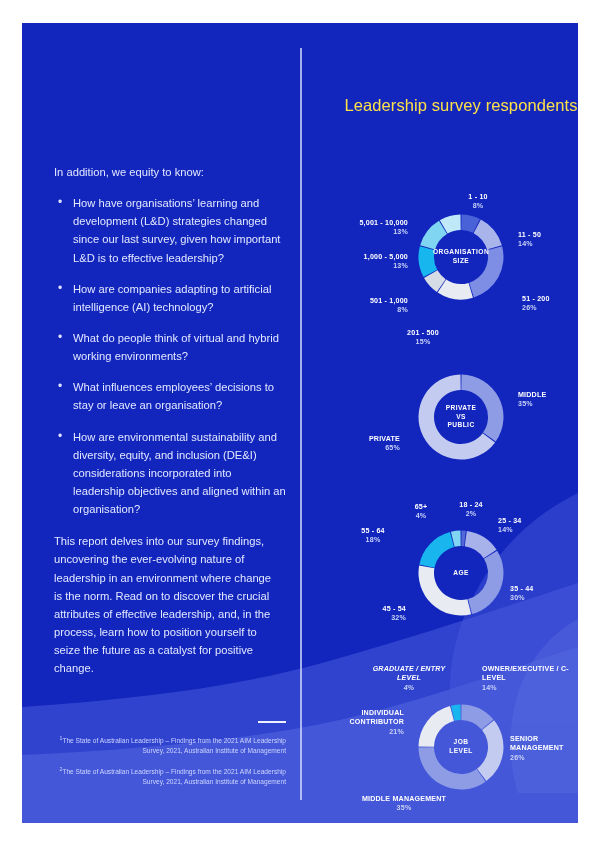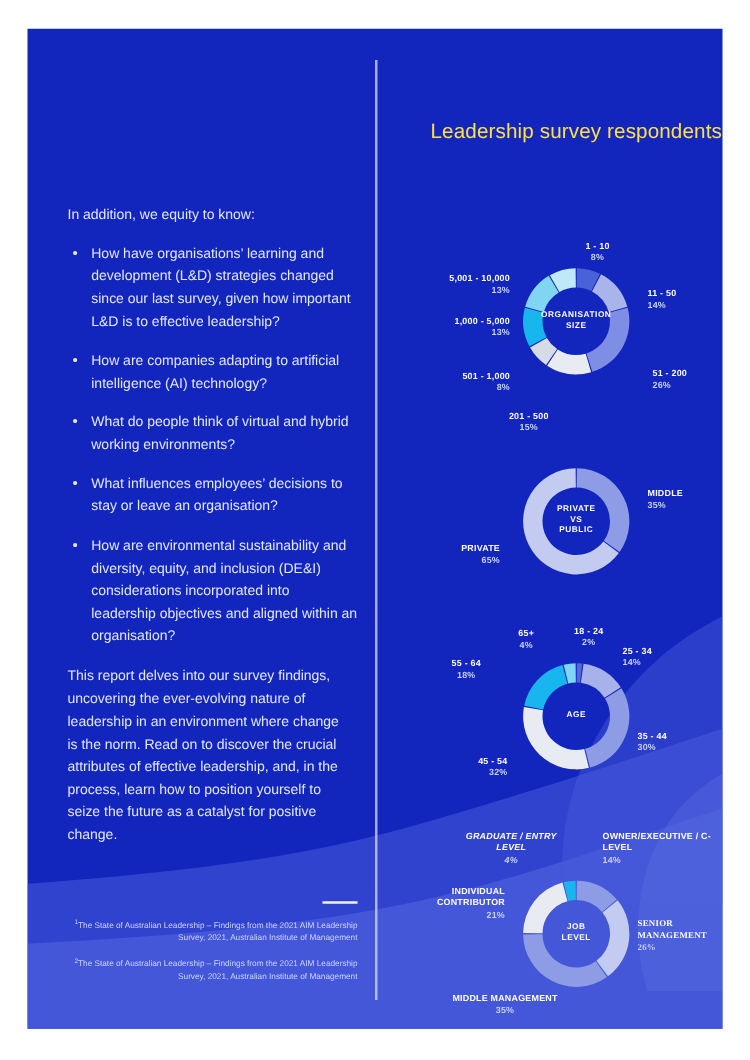--- a/index.html
+++ b/index.html
@@ -344,21 +344,21 @@
           <span class="pct">4%</span>
         </div>
         <div class="seg-label right" style="left:160px;top:4px;width:96px;">
           <span>OWNER/EXECUTIVE / C-LEVEL</span>
           <span class="pct">14%</span>
         </div>
         <div class="seg-label left" style="left:0px;top:48px;width:82px;">
           <span>INDIVIDUAL CONTRIBUTOR</span>
           <span class="pct">21%</span>
         </div>
-        <div class="seg-label right" style="left:188px;top:74px;width:80px;font-family:Liberation Serif, serif;">
+        <div class="seg-label right" style="left:188px;top:74px;width:80px;">
           <span>SENIOR MANAGEMENT</span>
           <span class="pct">26%</span>
         </div>
         <div class="seg-label ctr" style="left:38px;top:134px;width:88px;">
           <span>MIDDLE MANAGEMENT</span>
           <span class="pct">35%</span>
         </div>
       </div>
 
     </div>

